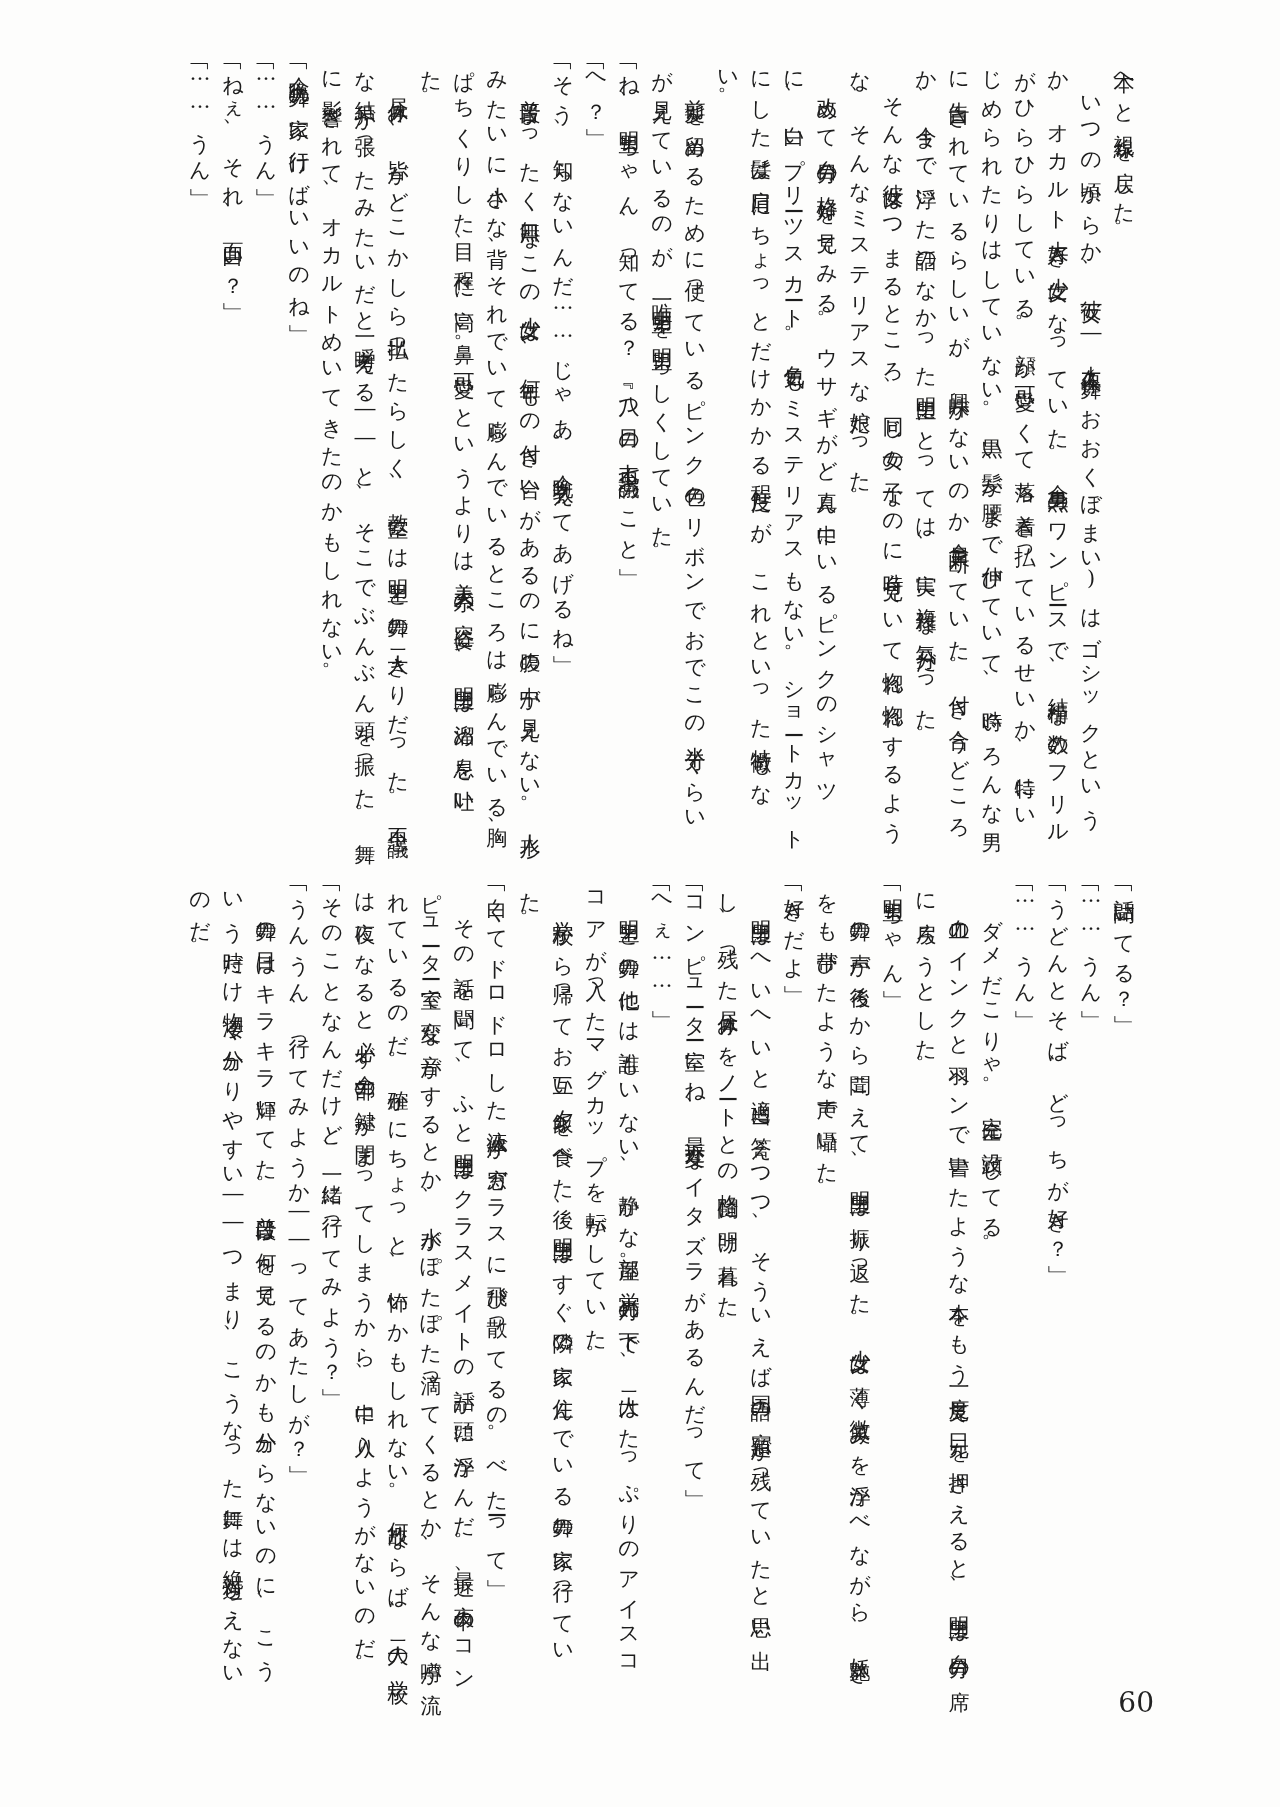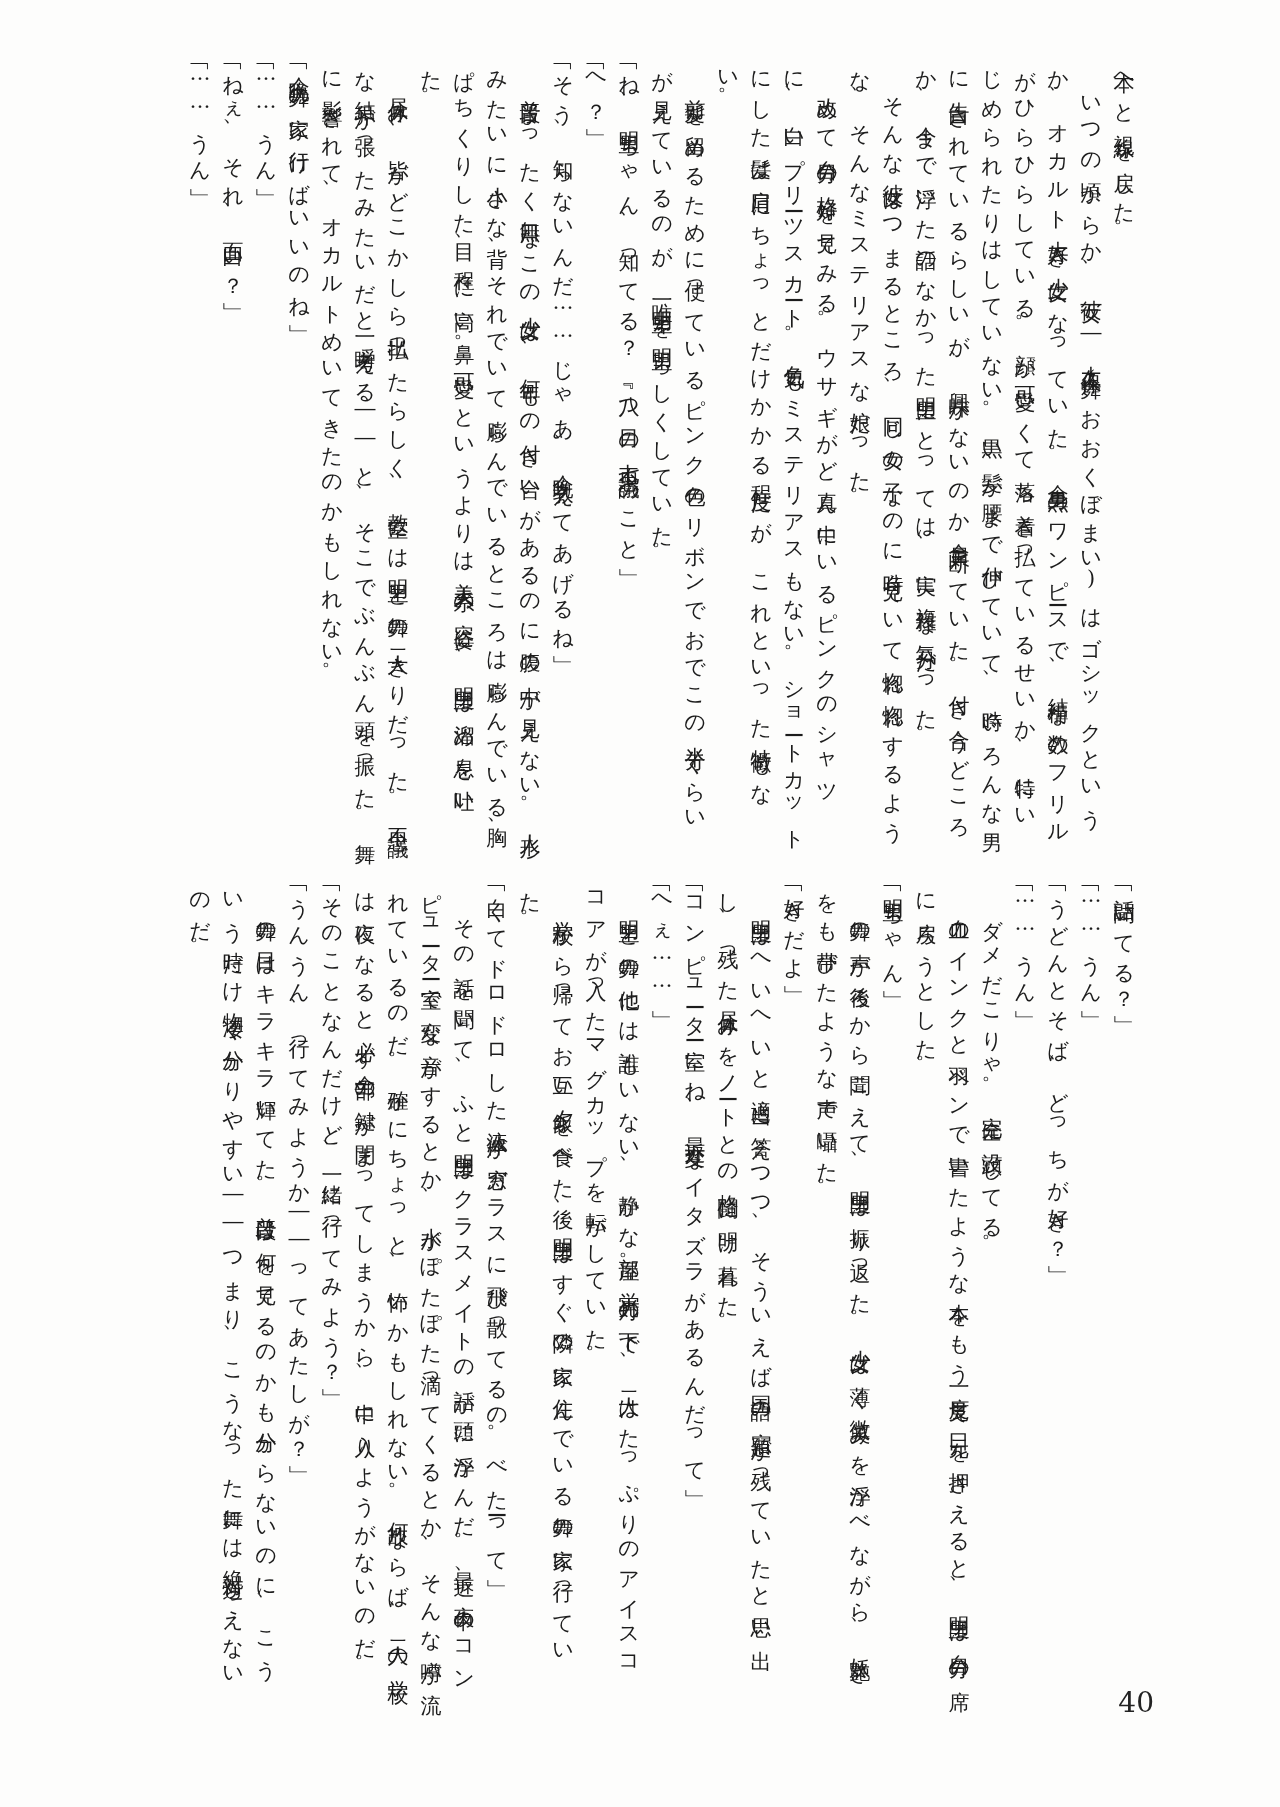--- a/index.html
+++ b/index.html
@@ -81,15 +81,15 @@
       <p>「へぇ……」</p>
       <p>　明里と舞の他には誰もいない、静かな部屋。蛍光灯の下で、二人はたっぷりのアイスココアが入ったマグカップを転がしていた。</p>
       <p>　学校から帰ってお互い夕飯を食べた後、明里はすぐ隣の家に住んでいる舞の家に行っていた。</p>
       <p>「白くてドロドロした液体が窓ガラスに飛び散ってるの。べたーって」</p>
       <p>　その話を聞いて、ふと明里はクラスメイトの話が頭に浮かんだ。最近、夜中のコンピューター室で変な音がするとか、水がぽたぽた滴ってくるとか、そんな噂が流れているのだ。確かにちょっと、怖いかもしれない。何故ならば、二人の学校は夜になると必ず全部の鍵が閉まってしまうから、中に入りようがないのだ。</p>
       <p>「そのことなんだけど、一緒に行ってみよう？」</p>
       <p>「うんうん、行ってみようか――ってあたしが？」</p>
       <p>　舞の目はキラキラ輝いてた。普段は何を見てるのかも分からないのに、こういう時だけ物凄く分かりやすい――つまり、こうなった舞には絶対逆らえないのだ。</p>
     </div>
 
-  <div class="page-number">40</div>
+  <div class="page-number">60</div>
 
 </div>
 
 </body></html>

